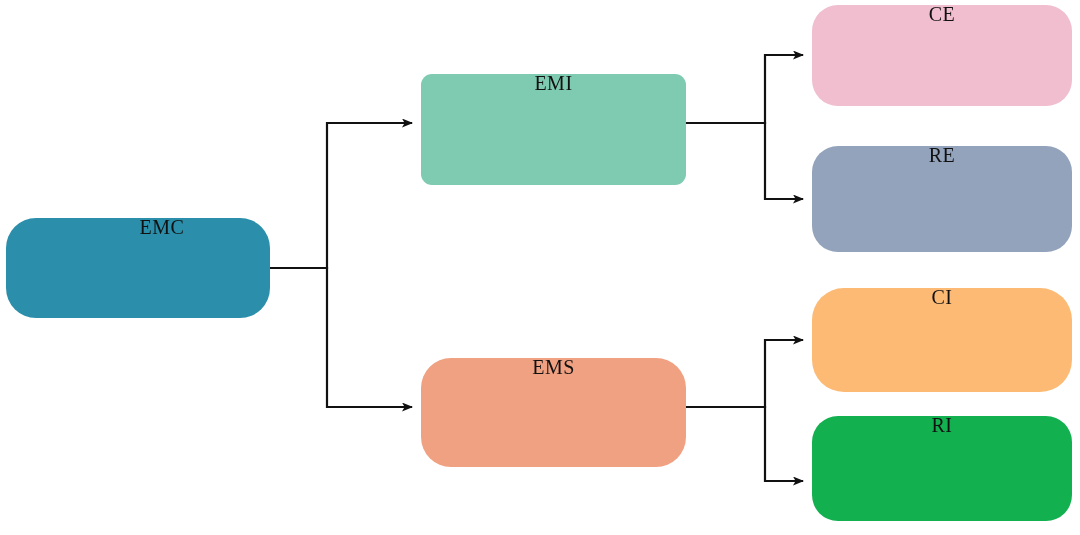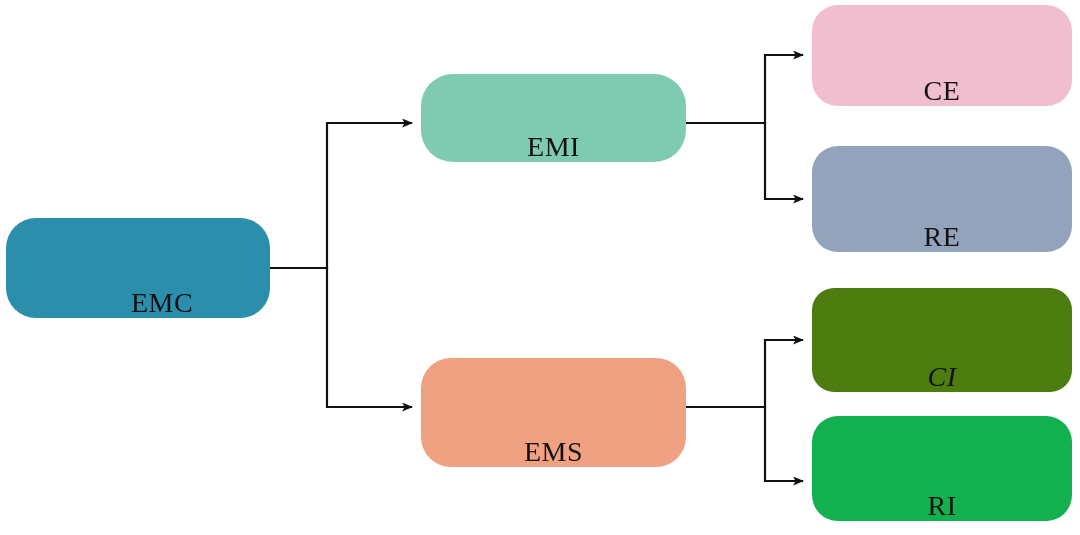--- a/index.html
+++ b/index.html
@@ -14,26 +14,26 @@
   #diagram-canvas {
     position: relative;
     width: 1080px;
     height: 535px;
     background: #ffffff;
     overflow: hidden;
   }
   .node {
     position: absolute;
     display: flex;
-    align-items: flex-end;
+    align-items: flex-start;
     justify-content: center;
     box-sizing: border-box;
     border-radius: 26px;
     font-family: "Liberation Serif", "DejaVu Serif", serif;
-    font-size: 28px;
+    font-size: 20px;
     font-weight: 400;
     color: #111111;
     letter-spacing: 0.5px;
     user-select: none;
   }
   .node-label {
     display: block;
     line-height: 1;
     transform: translateY(-1px);
   }
@@ -65,37 +65,37 @@
         <path d="M 686 123 L 765 123 L 765 199 L 803 199" fill="none" stroke="#111111" stroke-width="2.2" stroke-linecap="butt" stroke-linejoin="miter" marker-end="url(#arrow-head)"></path>
         <path d="M 686 407 L 765 407 L 765 340 L 803 340" fill="none" stroke="#111111" stroke-width="2.2" stroke-linecap="butt" stroke-linejoin="miter" marker-end="url(#arrow-head)"></path>
         <path d="M 686 407 L 765 407 L 765 481 L 803 481" fill="none" stroke="#111111" stroke-width="2.2" stroke-linecap="butt" stroke-linejoin="miter" marker-end="url(#arrow-head)"></path>
       </g>
   </svg>
 
   <div class="node" style="left: 6px; top: 218px; width: 264px; height: 100px; background: rgb(43, 143, 171); border-radius: 30px; padding-left: 48px;">
     <span class="node-label">EMC</span>
   </div>
 
-  <div class="node" style="left: 421px; top: 74px; width: 265px; height: 88px; background: rgb(126, 203, 177); border-radius: 32px;">
+  <div class="node" style="left: 421px; top: 74px; width: 265px; height: 111px; background: rgb(126, 203, 177); border-radius: 11px;">
     <span class="node-label">EMI</span>
   </div>
 
   <div class="node" style="left: 421px; top: 358px; width: 265px; height: 109px; background: rgb(240, 161, 130); border-radius: 30px;">
     <span class="node-label">EMS</span>
   </div>
 
   <div class="node" style="left: 812px; top: 5px; width: 260px; height: 101px; background: rgb(240, 190, 206); border-radius: 26px;">
     <span class="node-label">CE</span>
   </div>
 
   <div class="node" style="left: 812px; top: 146px; width: 260px; height: 106px; background: rgb(147, 163, 187); border-radius: 26px;">
     <span class="node-label">RE</span>
   </div>
 
-  <div class="node" style="left: 812px; top: 288px; width: 260px; height: 104px; background: #4d7c0f; border-radius: 22px; font-style: italic;">
+  <div class="node" style="left: 812px; top: 288px; width: 260px; height: 104px; background: #fdba74; border-radius: 32px;">
     <span class="node-label">CI</span>
   </div>
 
   <div class="node" style="left: 812px; top: 416px; width: 260px; height: 105px; background: rgb(19, 176, 79); border-radius: 26px;">
     <span class="node-label">RI</span>
   </div>
 
 </div>
 
 </body></html>

